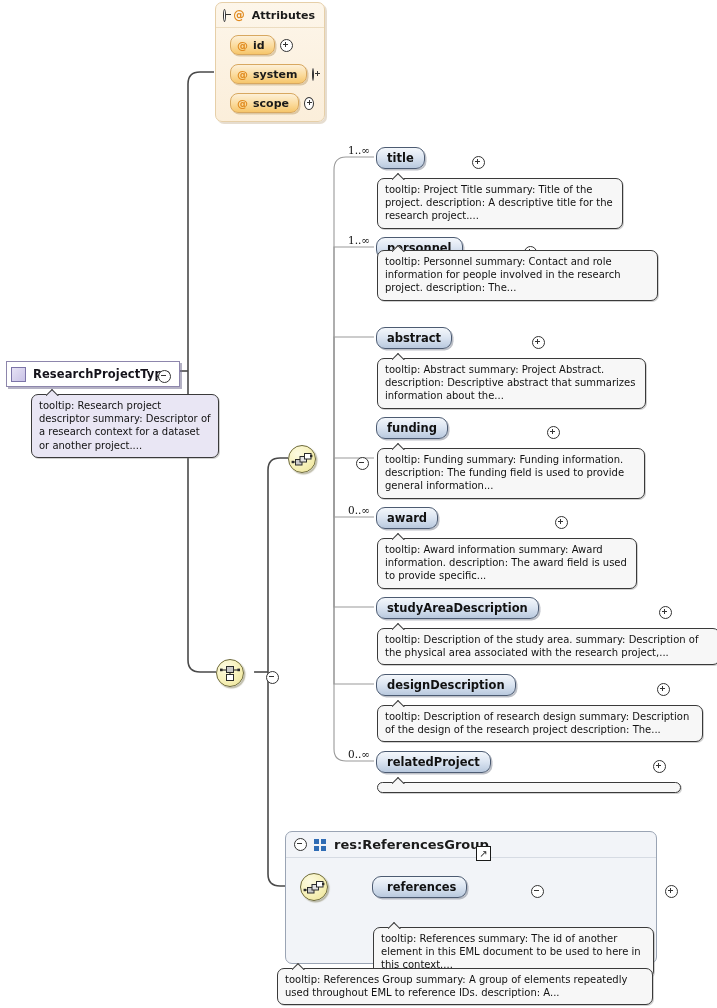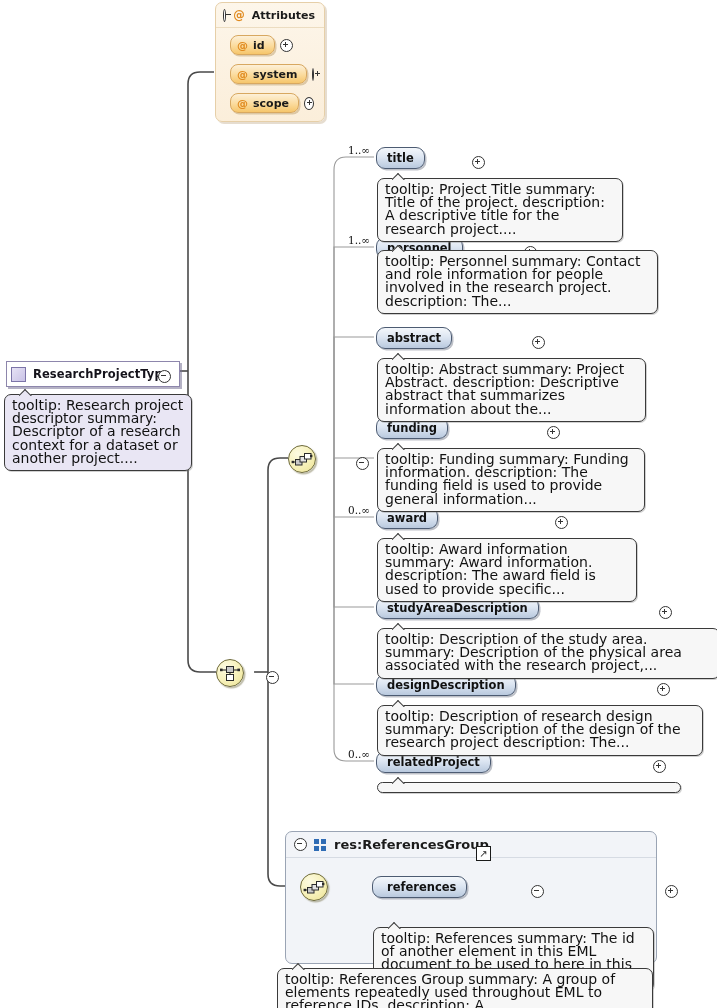--- a/index.html
+++ b/index.html
@@ -79,35 +79,35 @@
     content:""; position:absolute; left:4px; top:2px; width:1px; height:5px; background:#333;
   }
 
   
   .tip {
     position: absolute;
     background: #f7f7f7;
     border: 1px solid #3a3a3a;
     border-radius: 7px;
     padding: 4px 7px 5px 7px;
-    font-size: 14px; line-height: 13.2px; color: #111;
+    font-size: 10px; line-height: 13.2px; color: #111;
     box-shadow: 1px 1px 0 rgba(120,120,120,.35);
     z-index: 6;
   }
   .tip .beak {
     position: absolute; top: -6px; left: 14px;
     width: 13px; height: 7px; overflow: hidden;
   }
   .tip .beak::after {
     content:""; position:absolute; left:1px; top:2px;
     width: 9px; height: 9px; background: #f7f7f7;
     border-left: 1px solid #3a3a3a; border-top: 1px solid #3a3a3a;
     transform: rotate(45deg);
   }
-  .tip.lav { background:#e9e6f4; }
+  .tip.lav { background:#e9e6f4;margin-left:27px; }
   .tip.lav .beak::after { background:#e9e6f4; }
 
   
   .attrbox {
     position: absolute;
     background: linear-gradient(to bottom,#fdf6ea 0%, #fbeeda 100%);
     border: 1px solid #e6cfa8;
     border-radius: 7px;
     box-shadow: 2px 2px 0 rgba(200,180,150,.45);
     z-index: 4;

